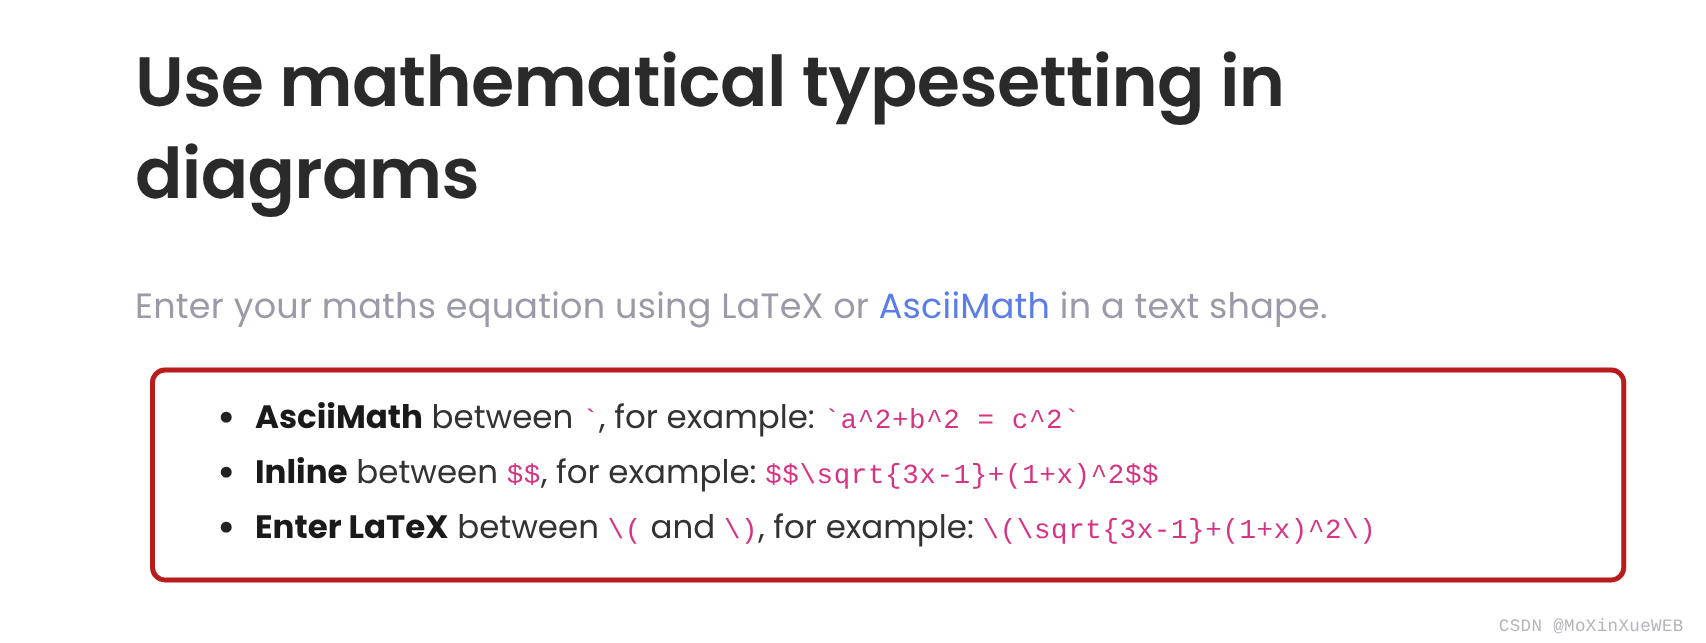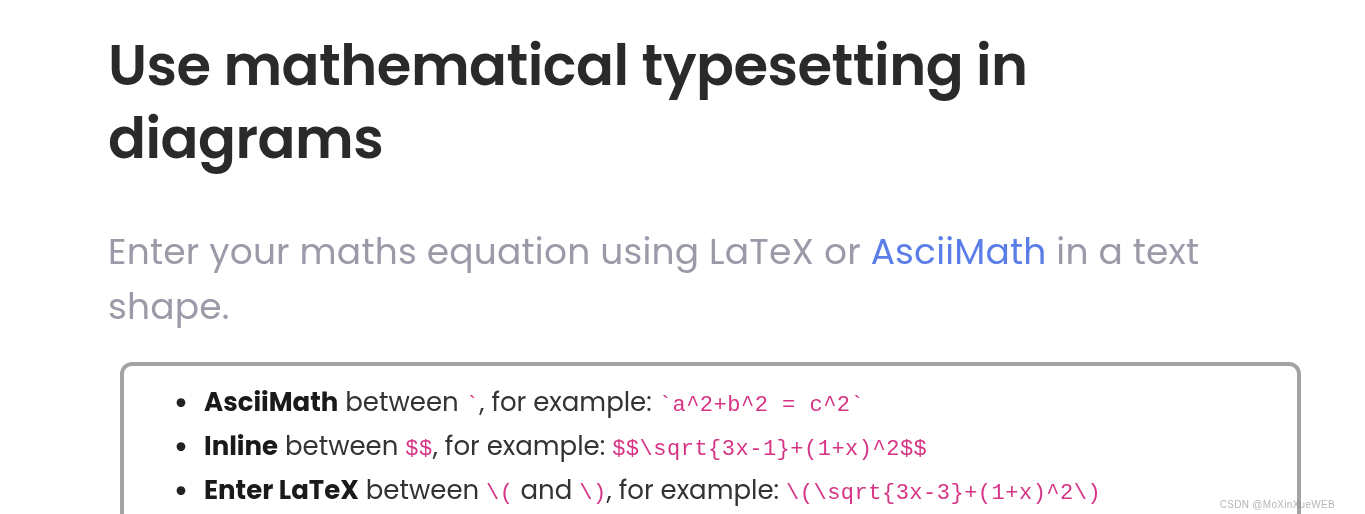--- a/index.html
+++ b/index.html
@@ -16,32 +16,32 @@
     }
     .title {
       font-size: 56px;
       font-weight: 600;
       color: #2a2a2a;
       line-height: 1.3;
       letter-spacing: -0.5px;
       margin-bottom: 48px;
     }
     .intro {
-      font-size: 36px;
+      font-size: 28px;
       color: #9a9aa8;
       font-weight: 400;
       letter-spacing: 0.2px;
       margin-bottom: 28px;
     }
     .intro a {
       color: #5a7de8;
       text-decoration: none;
     }
     .box {
-      border: 4px solid #a3a3a3;
+      border: 4px solid #b91c1c;
       border-radius: 12px;
       padding: 14px 30px 18px 30px;
       margin: 0 12px;
     }
     .box ul {
       list-style: none;
       padding-left: 20px;
     }
     .box li {
       position: relative;
@@ -64,25 +64,25 @@
       color: #1a1a1a;
     }
     .code {
       font-family: "SFMono-Regular", Consolas, "Liberation Mono", Menlo, monospace;
       color: #d63384;
       font-size: 22px;
       letter-spacing: 0.5px;
     }
     .watermark {
       position: absolute;
-      right: 30px;
+      right: 18px;
       bottom: 4px;
-      font-size: 10px;
+      font-size: 14px;
       color: rgba(120,120,130,0.55);
-      font-family: Liberation Sans, sans-serif;
+      font-family: Liberation Mono, monospace;
       letter-spacing: 0.3px;
     }
   </style>
 </head>
 <body>
 
 <div class="container">
   <h1 class="title">Use mathematical typesetting in diagrams</h1>
 
   <p class="intro">
@@ -91,19 +91,19 @@
 
   <div class="box">
     <ul>
       <li>
         <b>AsciiMath</b><span> between </span><span class="code">`</span><span>, for example: </span><span class="code">`a^2+b^2 = c^2`</span>
       </li>
       <li>
         <b>Inline</b><span> between </span><span class="code">$$</span><span>, for example: </span><span class="code">$$\sqrt{3x-1}+(1+x)^2$$</span>
       </li>
       <li>
-        <b>Enter LaTeX</b><span> between </span><span class="code">\(</span><span> and </span><span class="code">\)</span><span>, for example: </span><span class="code">\(\sqrt{3x-3}+(1+x)^2\)</span>
+        <b>Enter LaTeX</b><span> between </span><span class="code">\(</span><span> and </span><span class="code">\)</span><span>, for example: </span><span class="code">\(\sqrt{3x-1}+(1+x)^2\)</span>
       </li>
     </ul>
   </div>
 </div>
 
 <div class="watermark">CSDN @MoXinXueWEB</div>
 
 </body></html>

